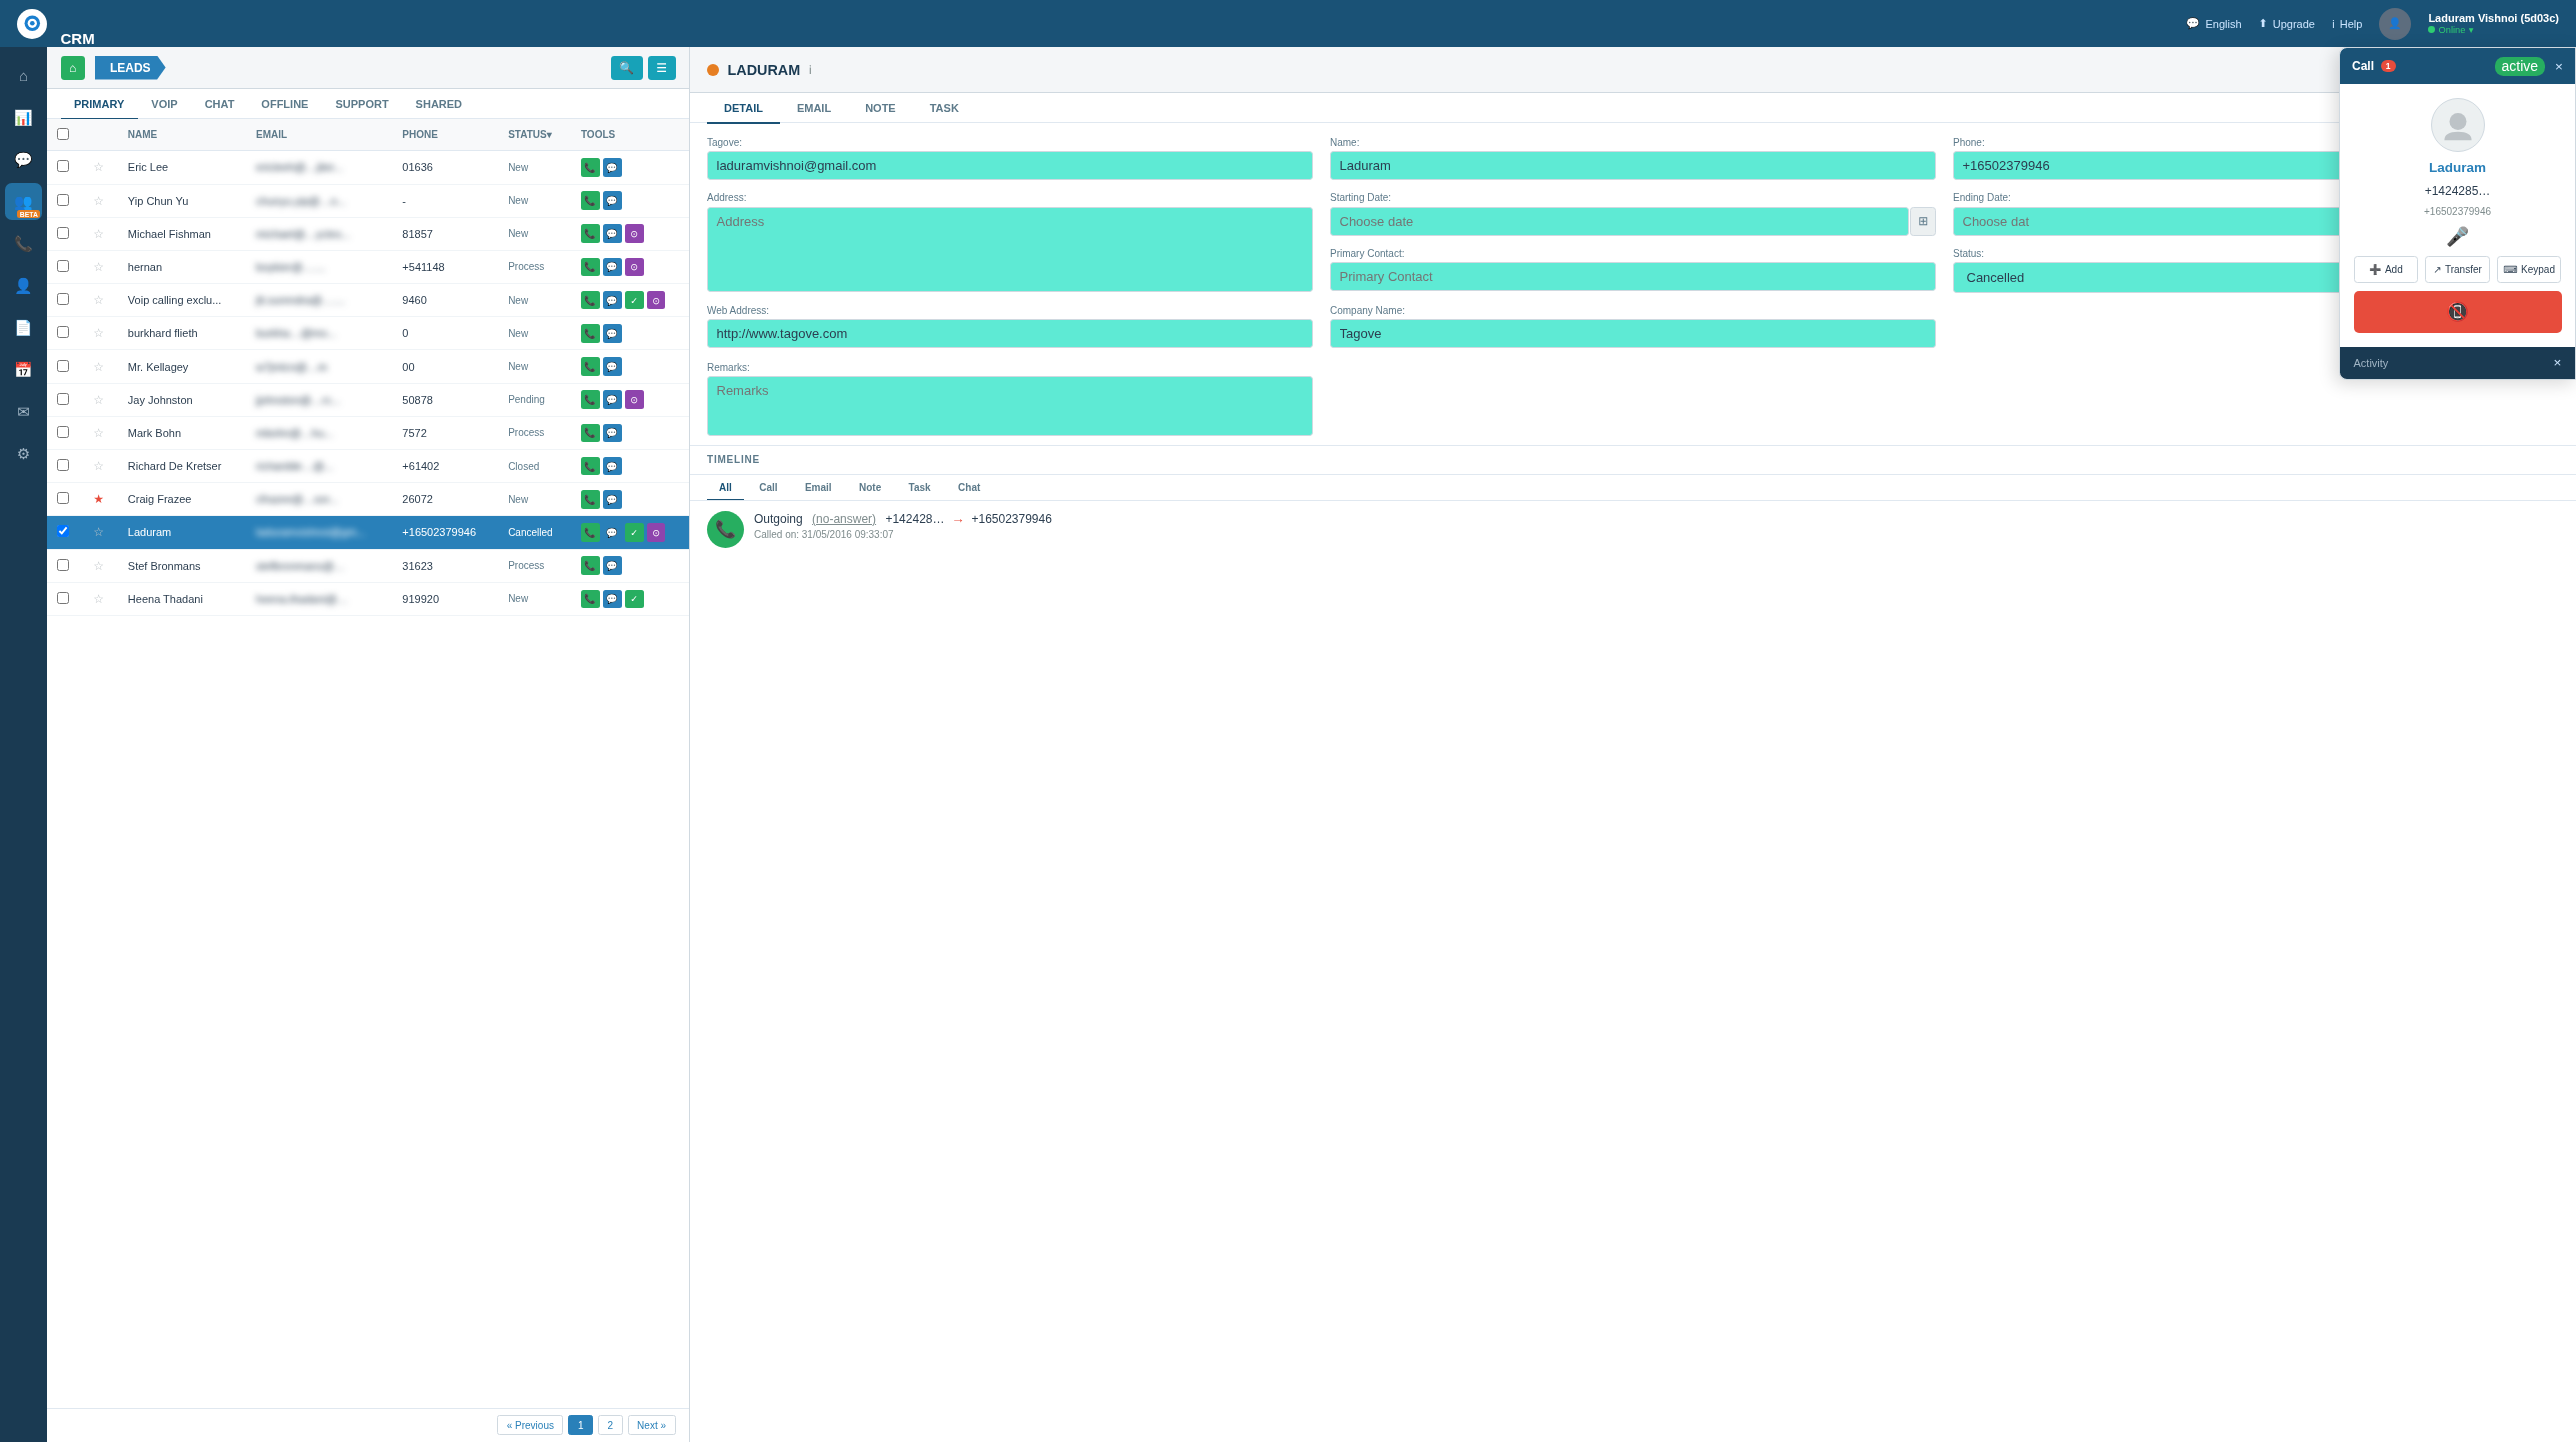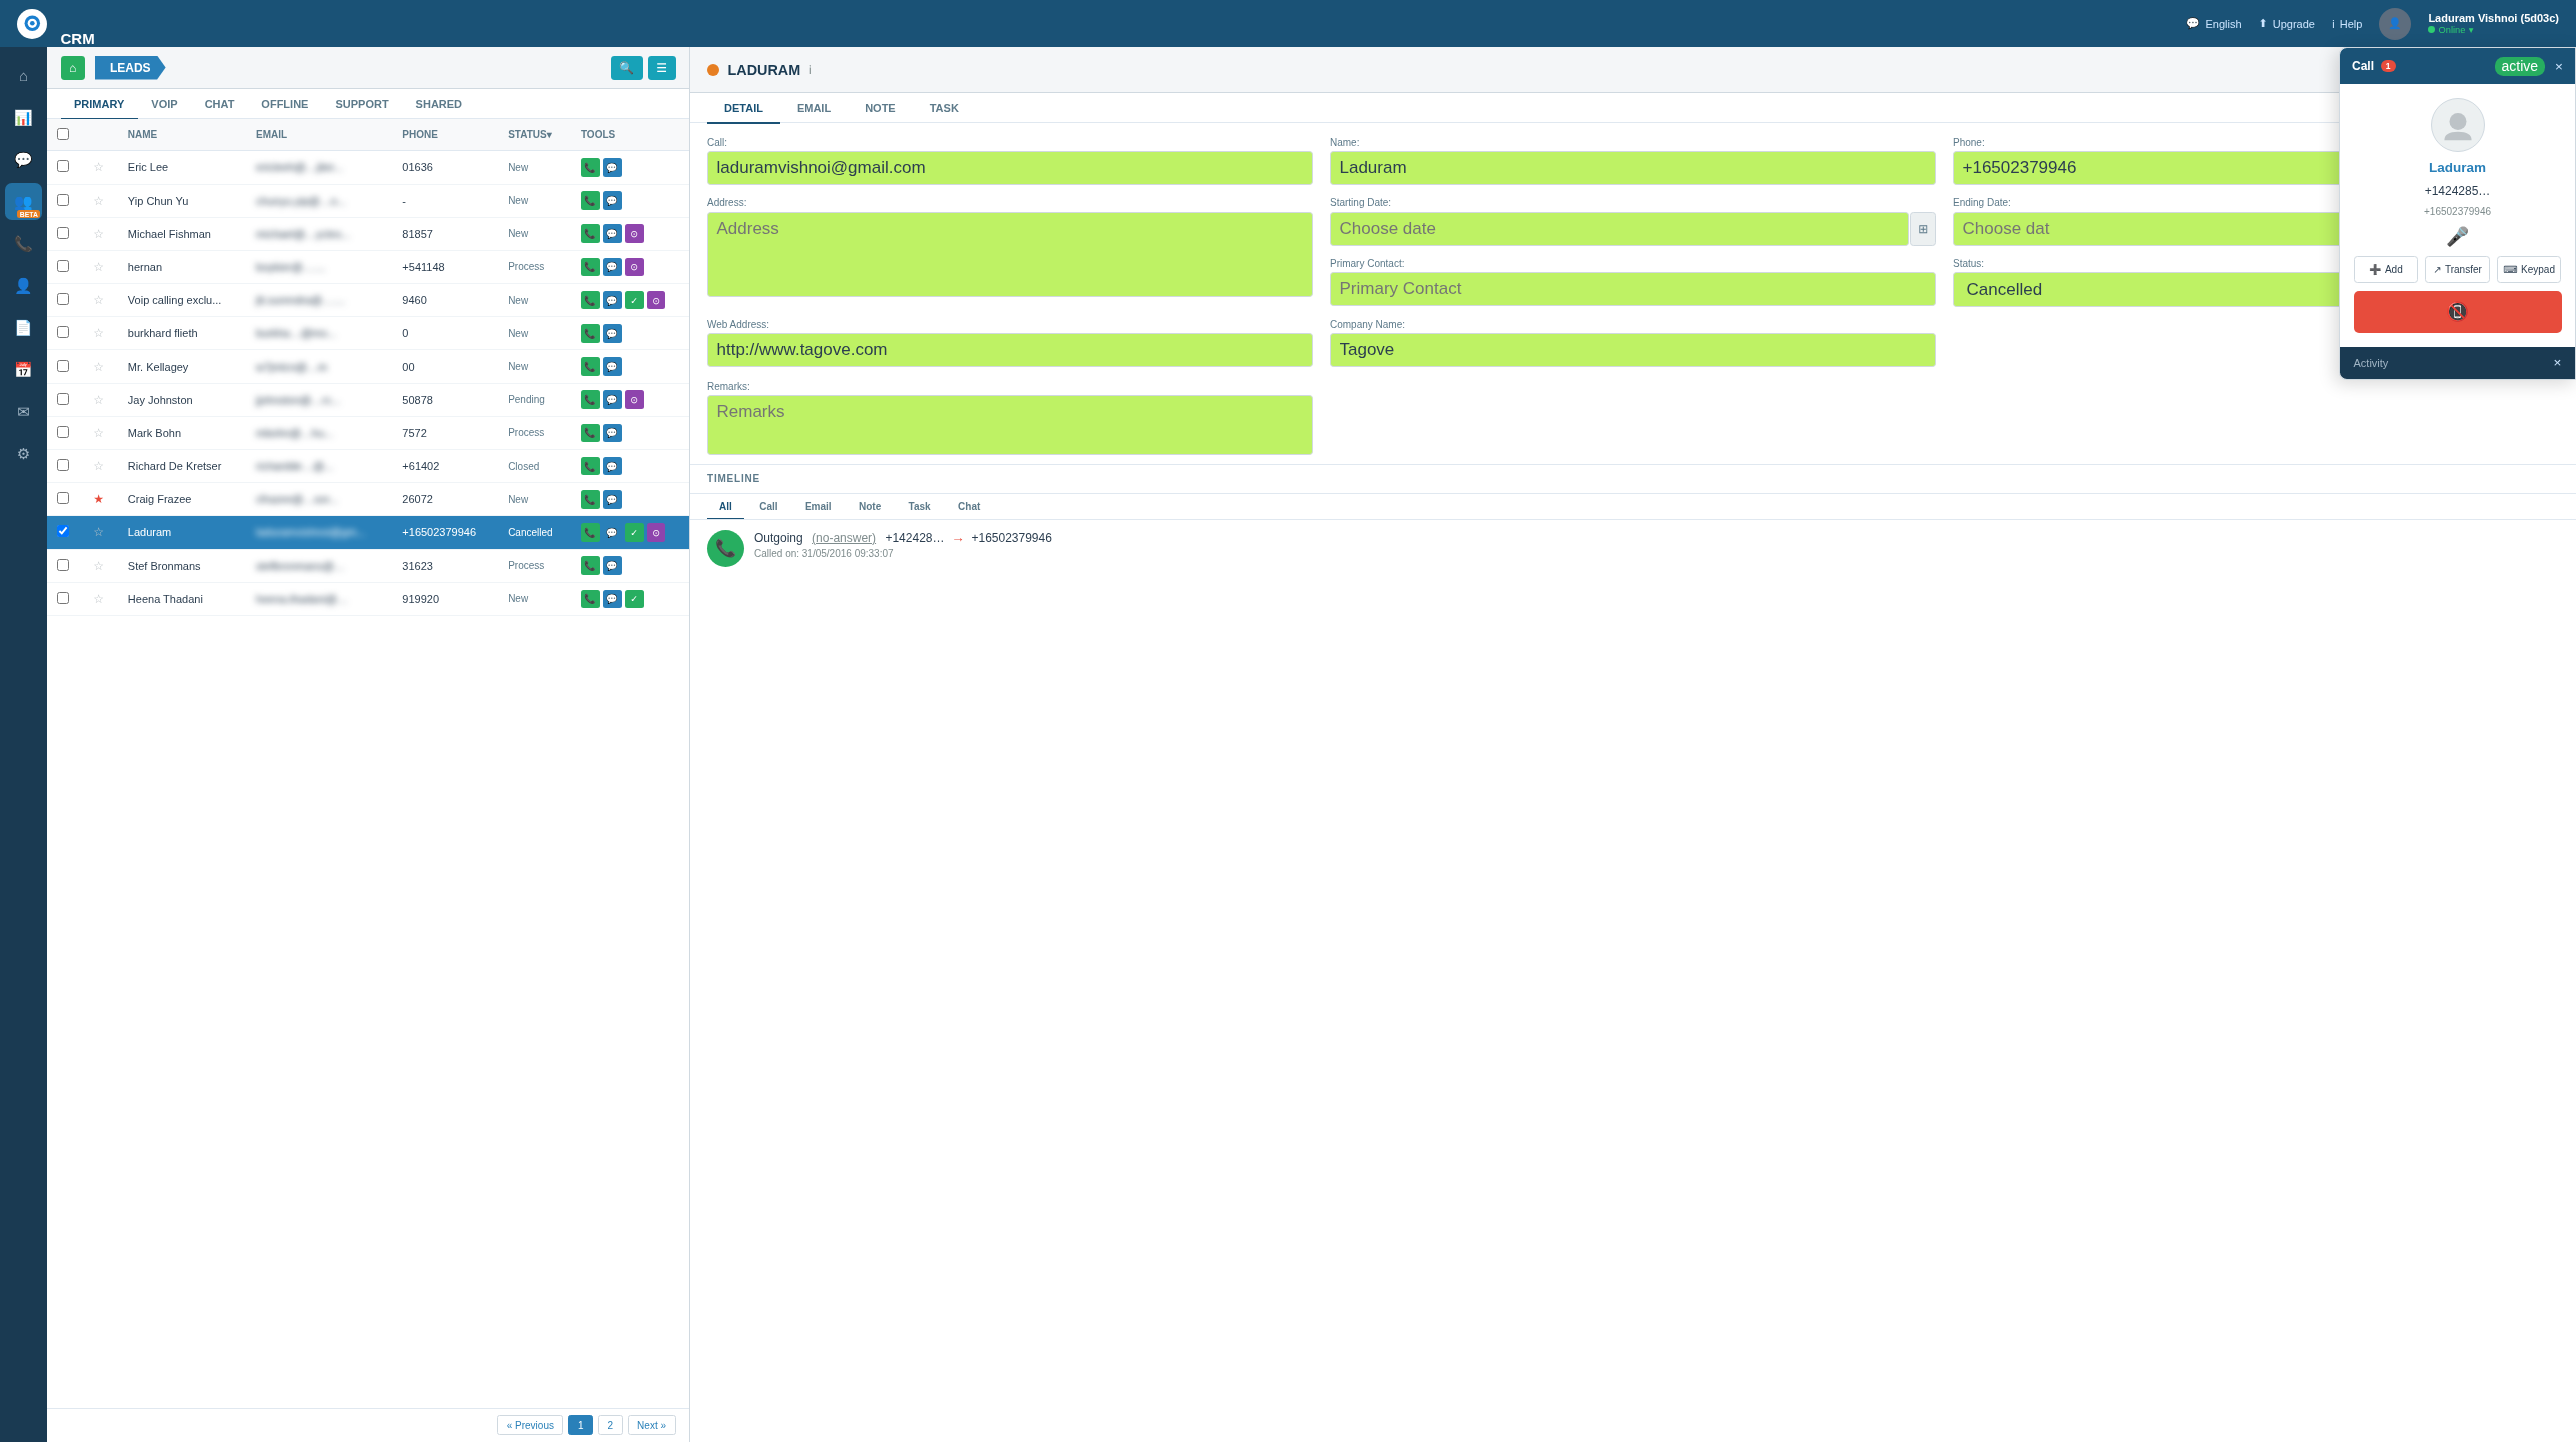--- a/index.html
+++ b/index.html
@@ -269,23 +269,23 @@
       grid-template-columns: 1fr 1fr 1fr;
       gap: 12px 17px;
       overflow-y: auto;
     }
     .form-group { display: flex; flex-direction: column; gap: 3.4px; }
     .form-group label { font-size: 10px; color: #5d7a8a; font-weight: 500; }
     .form-group input, .form-group textarea, .form-group select {
       border: 0.8px solid #d0d9e0;
       border-radius: 3.4px;
       padding: 6px 8.5px;
-      font-size: 17px;
+      font-size: 13px;
       color: #2c3e50;
-      background: #bef264;
+      background: #5eead4;
       width: 100%;
     }
     .form-group textarea { resize: none; height: 59px; }
     .input-with-icon { display: flex; gap: 1px; }
     .input-with-icon input { flex: 1; }
     .cal-btn {
       background: #ecf0f1;
       border: 0.8px solid #d0d9e0;
       border-radius: 3.4px;
       padding: 3.4px 6.8px;
@@ -785,21 +785,21 @@
 
       <div class="detail-tabs">
         <div class="detail-tab active">DETAIL</div>
         <div class="detail-tab">EMAIL</div>
         <div class="detail-tab">NOTE</div>
         <div class="detail-tab">TASK</div>
       </div>
 
       <div class="detail-form">
         <div class="form-group">
-          <label>Call:</label>
+          <label>Tagove:</label>
           <input type="text" value="laduramvishnoi@gmail.com" style="">
         </div>
         <div class="form-group">
           <label>Name:</label>
           <input type="text" value="Laduram" style="">
         </div>
         <div class="form-group">
           <label>Phone:</label>
           <input type="text" value="+16502379946" style="">
         </div>

